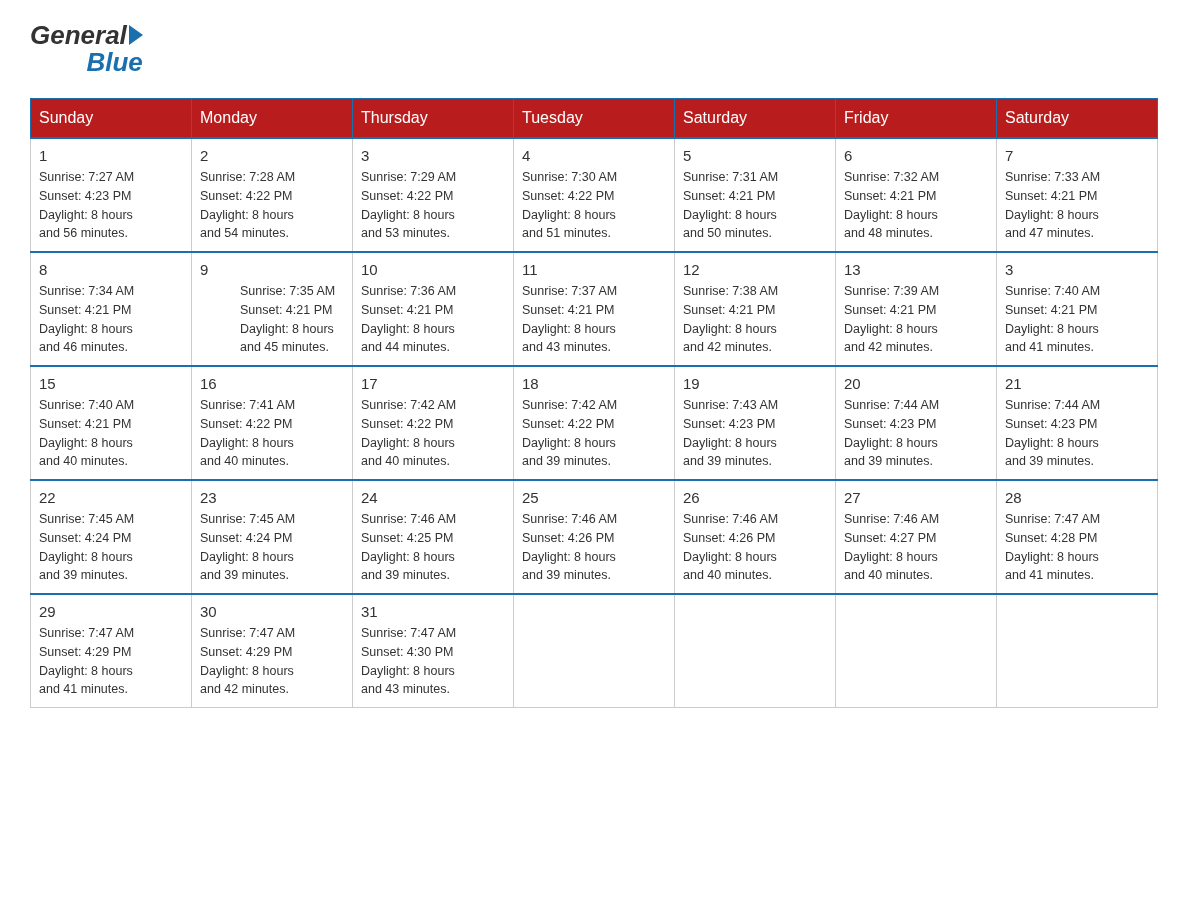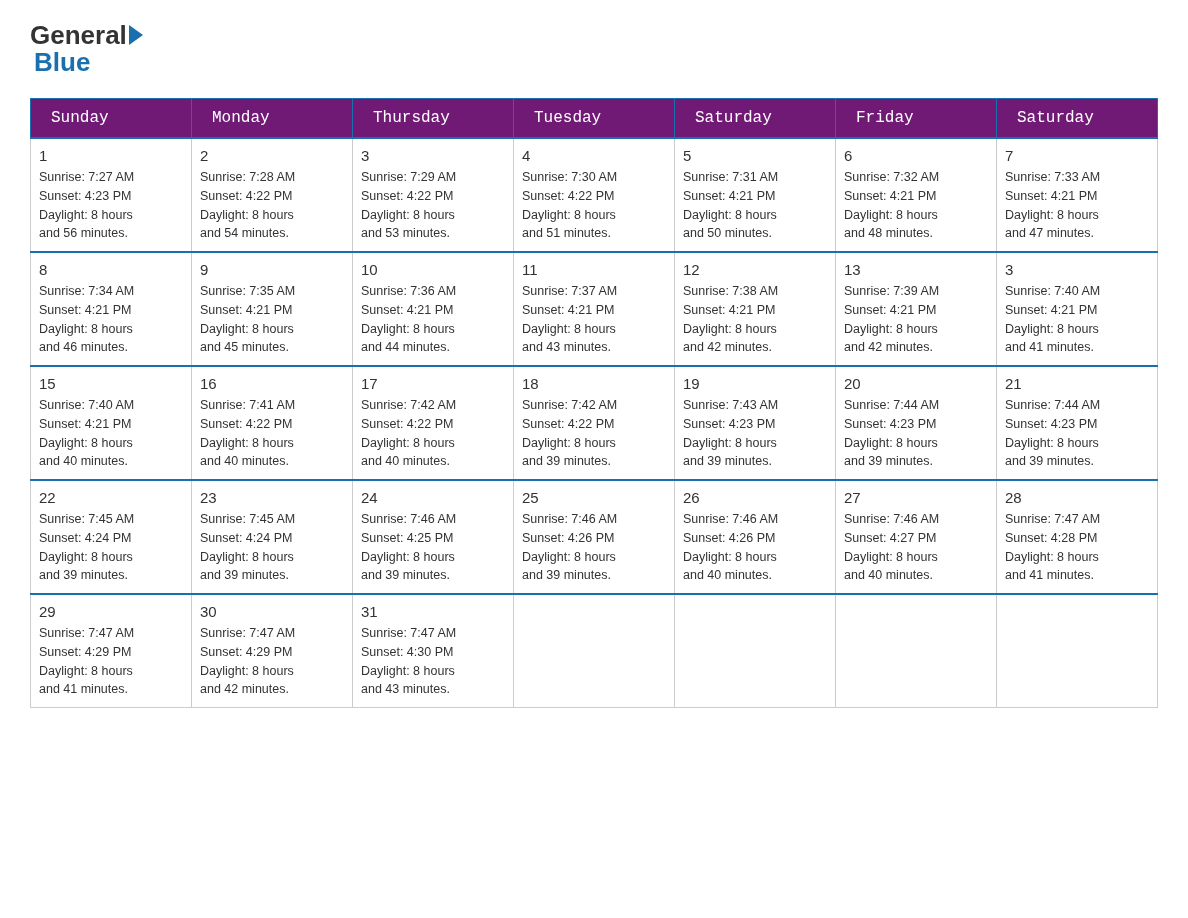--- a/index.html
+++ b/index.html
@@ -12,21 +12,22 @@
     }
     .header {
       display: flex;
       justify-content: space-between;
       align-items: flex-start;
       margin-bottom: 20px;
     }
     .logo {
       display: flex;
       flex-direction: column;
-      align-items: flex-start;
+      align-items: flex-end;
+      font-style: italic;
     }
     .logo-top {
       display: flex;
       align-items: center;
     }
     .logo-general {
       font-size: 26px;
       font-weight: bold;
       color: #333;
     }
@@ -59,28 +60,27 @@
       font-size: 20px;
       color: #333;
       margin-top: 4px;
     }
     table {
       width: 100%;
       border-collapse: collapse;
       table-layout: fixed;
     }
     th {
-      background-color: #701a75;
+      background-color: #b91c1c;
       color: #fff;
       font-size: 16px;
       font-weight: normal;
-      padding: 10px 20px;
+      padding: 10px 8px;
       text-align: left;
       border: 1px solid #1a6faf;
-      font-family: Liberation Mono, monospace;
     }
     td {
       vertical-align: top;
       padding: 8px 8px 8px 8px;
       border: 1px solid #ccc;
       border-top: 2px solid #1a6faf;
       font-size: 13px;
       color: #333;
       height: 110px;
     }
@@ -185,21 +185,21 @@
       <tr>
         <td>
           <span class="day-num">8</span>
           <div class="day-info" style="white-space: pre-line;">Sunrise: 7:34 AM
 Sunset: 4:21 PM
 Daylight: 8 hours
 and 46 minutes.</div>
         </td>
         <td>
           <span class="day-num">9</span>
-          <div class="day-info" style="white-space: pre-line;">Sunrise: 7:35 AM
+          <div class="day-info" style="white-space: pre-line; margin-left: 40px;">Sunrise: 7:35 AM
 Sunset: 4:21 PM
 Daylight: 8 hours
 and 45 minutes.</div>
         </td>
         <td>
           <span class="day-num">10</span>
           <div class="day-info" style="white-space: pre-line;">Sunrise: 7:36 AM
 Sunset: 4:21 PM
 Daylight: 8 hours
 and 44 minutes.</div>

